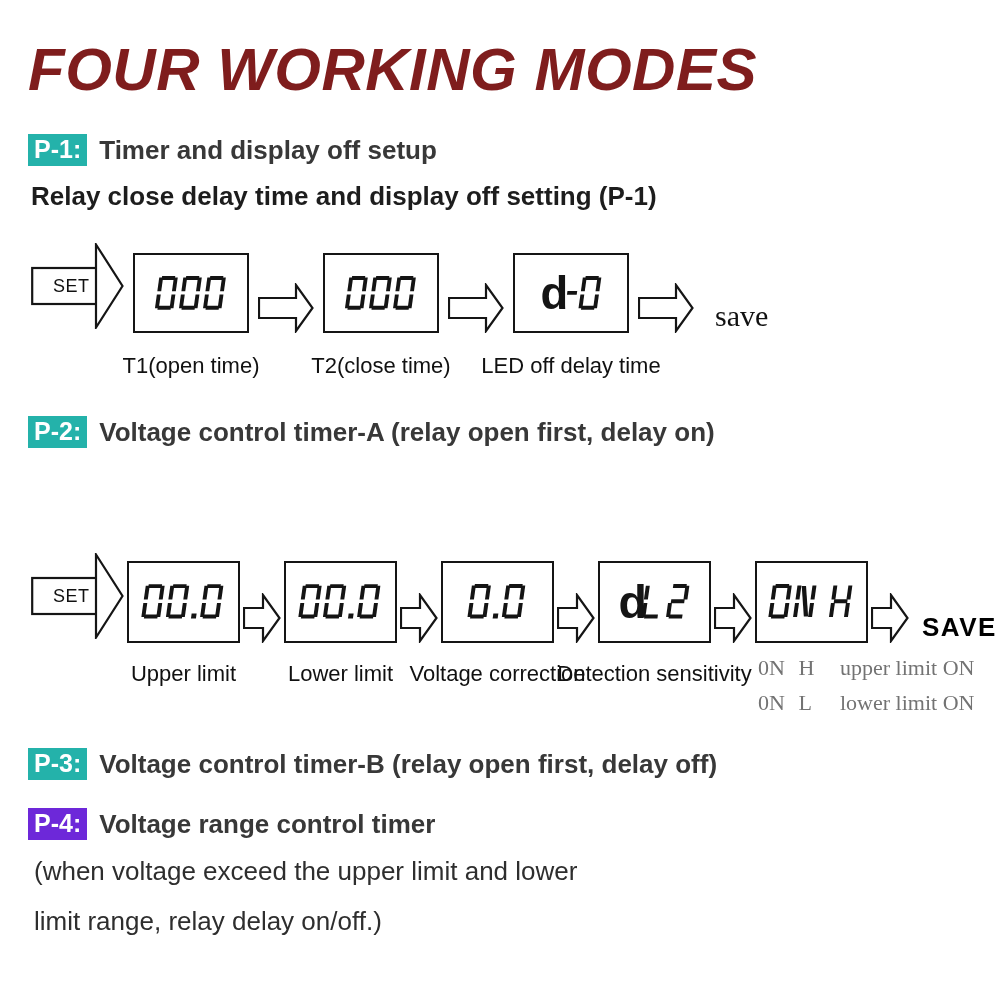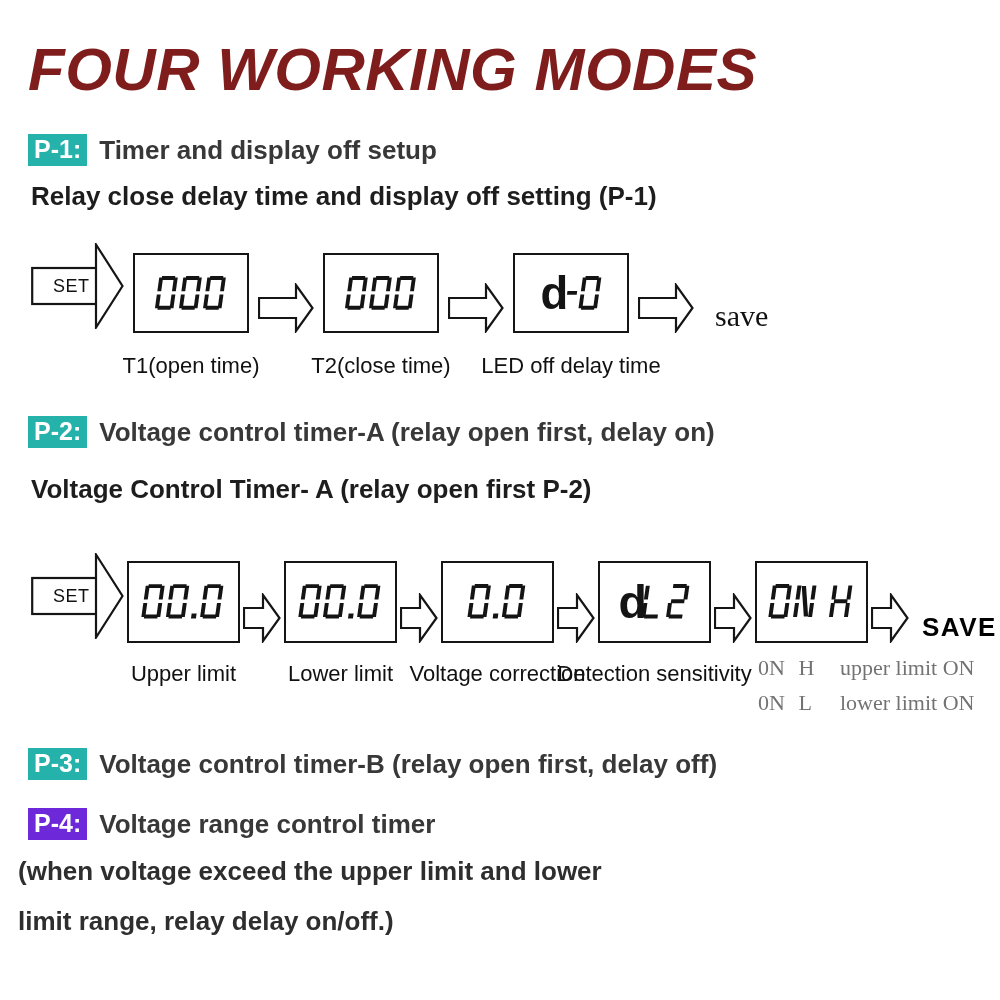--- a/index.html
+++ b/index.html
@@ -4,21 +4,21 @@
 <style>
   html,body{margin:0;padding:0;background:#fff;}
   .page{position:relative;width:1000px;height:1000px;background:#fff;overflow:hidden;
         font-family:"Liberation Sans",sans-serif;color:#222;}
   .title{position:absolute;left:28px;top:38px;margin:0;font-size:60px;line-height:64px;
          font-weight:bold;letter-spacing:.5px;}
   .mode-row{position:absolute;left:28px;display:flex;align-items:center;gap:12px;
             font-size:26px;font-weight:bold;color:#383838;white-space:nowrap;}
   .badge{color:#fff;font-size:25px;font-weight:bold;padding:2px 6px 3px 6px;line-height:27px;}
   .subheading{position:absolute;left:31px;font-size:26px;font-weight:bold;color:#1d1d1d;white-space:nowrap;}
-  .note{position:absolute;left:18px;font-size:26px;font-weight:bold;color:#2e2e2e;white-space:nowrap;}
+  .note{position:absolute;left:34px;font-size:26px;font-weight:normal;color:#2e2e2e;white-space:nowrap;}
   .flow{position:absolute;display:flex;align-items:flex-end;}
   .flow1{left:31px;top:243px;gap:9px;}
   .flow2{left:31px;top:553px;gap:3px;}
   .box-wrap{position:relative;display:flex;align-items:center;justify-content:center;}
   .display-box{border:2.5px solid #151515;background:#fff;display:flex;align-items:center;justify-content:center;}
   .flow1 .display-box{width:112px;height:76px;}
   .flow2 .display-box{width:109px;height:78px;}
   .box-label{position:absolute;top:100px;left:50%;transform:translateX(-50%);white-space:nowrap;
              font-family:Liberation Sans, sans-serif;font-size:22px;color:#111;font-weight:normal;}
   .seg-display rect,.seg-display polygon{fill:#141414;}
@@ -143,21 +143,20 @@
       <svg class="flow-arrow" width="56" height="50" viewBox="0 0 56 50">
       <polygon class="ol" points="1,15 38,15 38,2 54.5,25 38,48 38,35 1,35"></polygon>
       </svg>
       <div class="end-serif">save</div>
     </div>
 
   <div class="mode-row" style="top:416px">
     <span class="badge" style="background: rgb(36, 178, 170);">P-2:</span>
     <span>Voltage control timer-A (relay open first, delay on)</span>
   </div>
-  <div class="subheading" style="top:474px">Voltage Control Timer- A (relay open first P-2)</div>
 
   <div class="flow flow2">
       <div class="set-arrow">
     <svg width="93" height="86" viewBox="0 0 93 86">
       <rect x="1.2" y="25" width="64" height="36" class="ol"></rect>
       <polygon points="65,1.5 91.5,43 65,84.5" class="ol"></polygon>
       <text x="22" y="49" class="set-text">SET</text>
     </svg></div>
       <div class="box-wrap">
        <div class="display-box">

